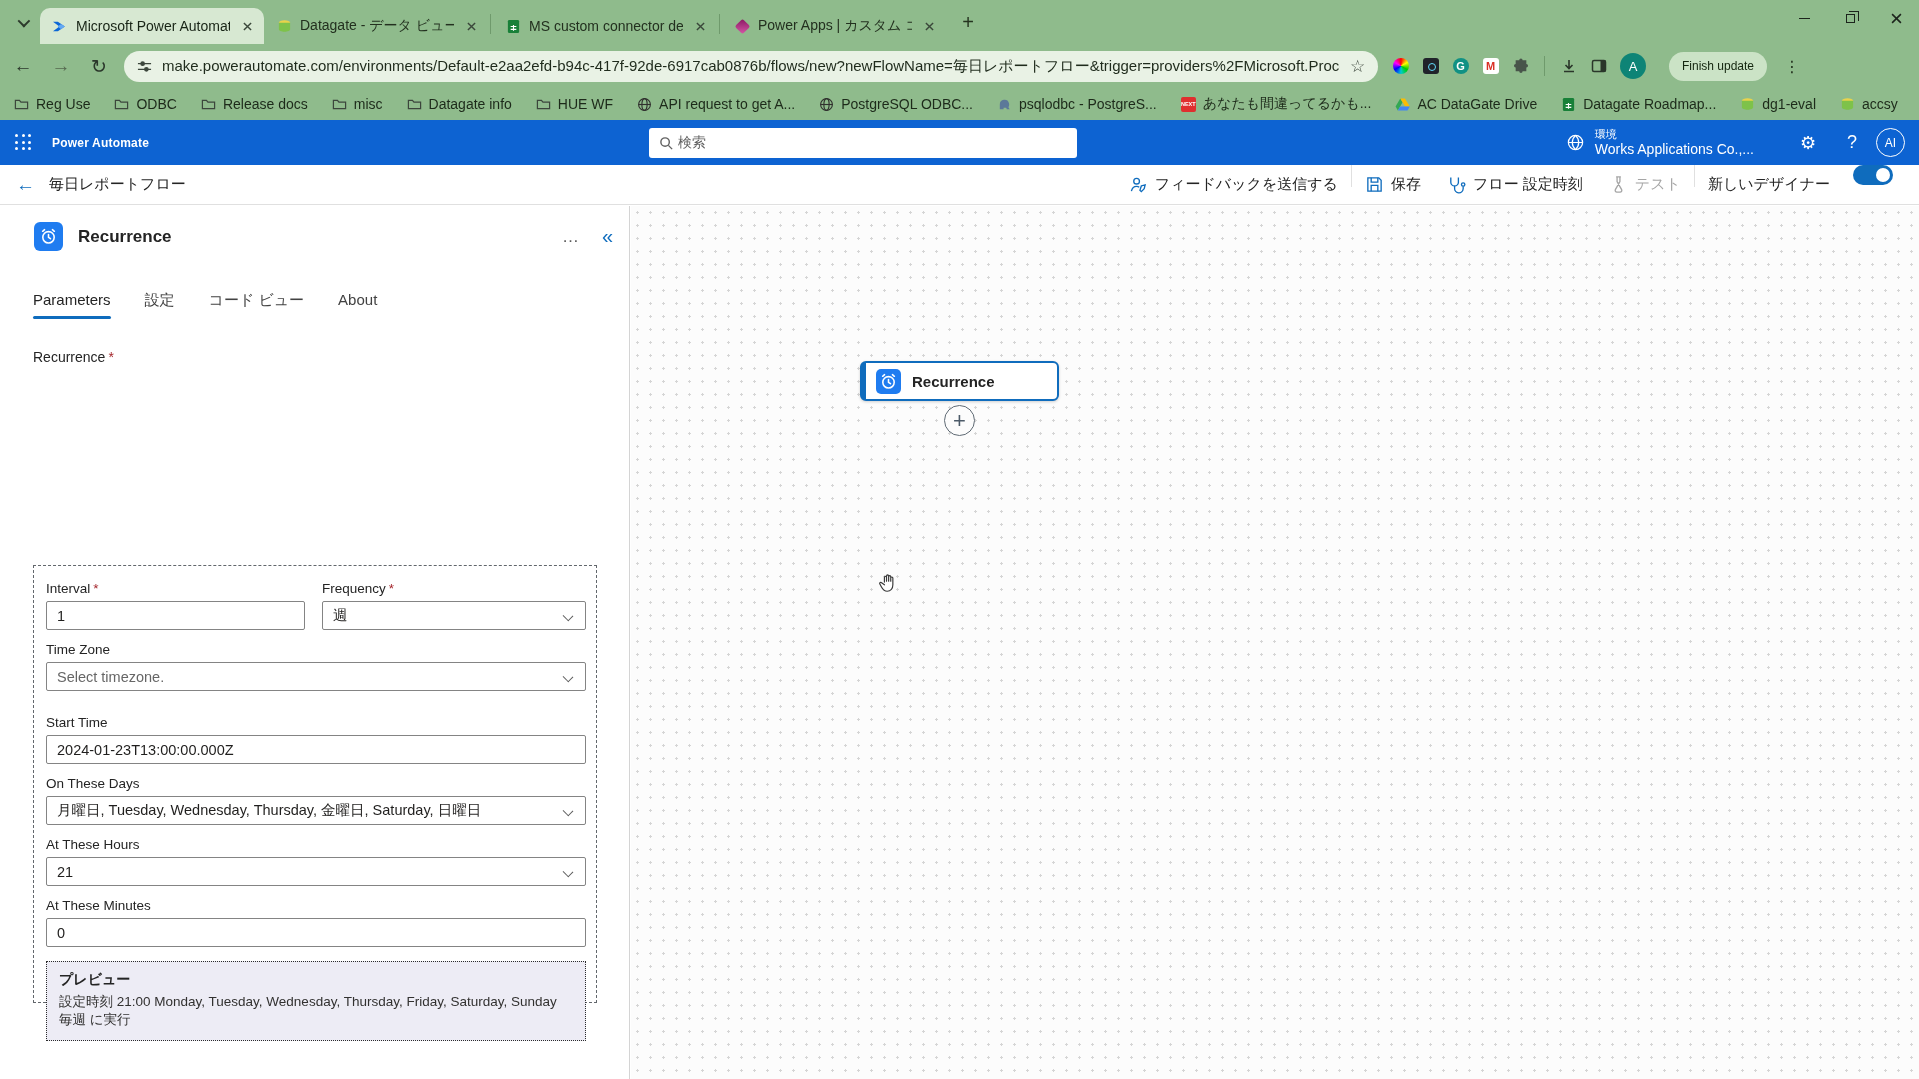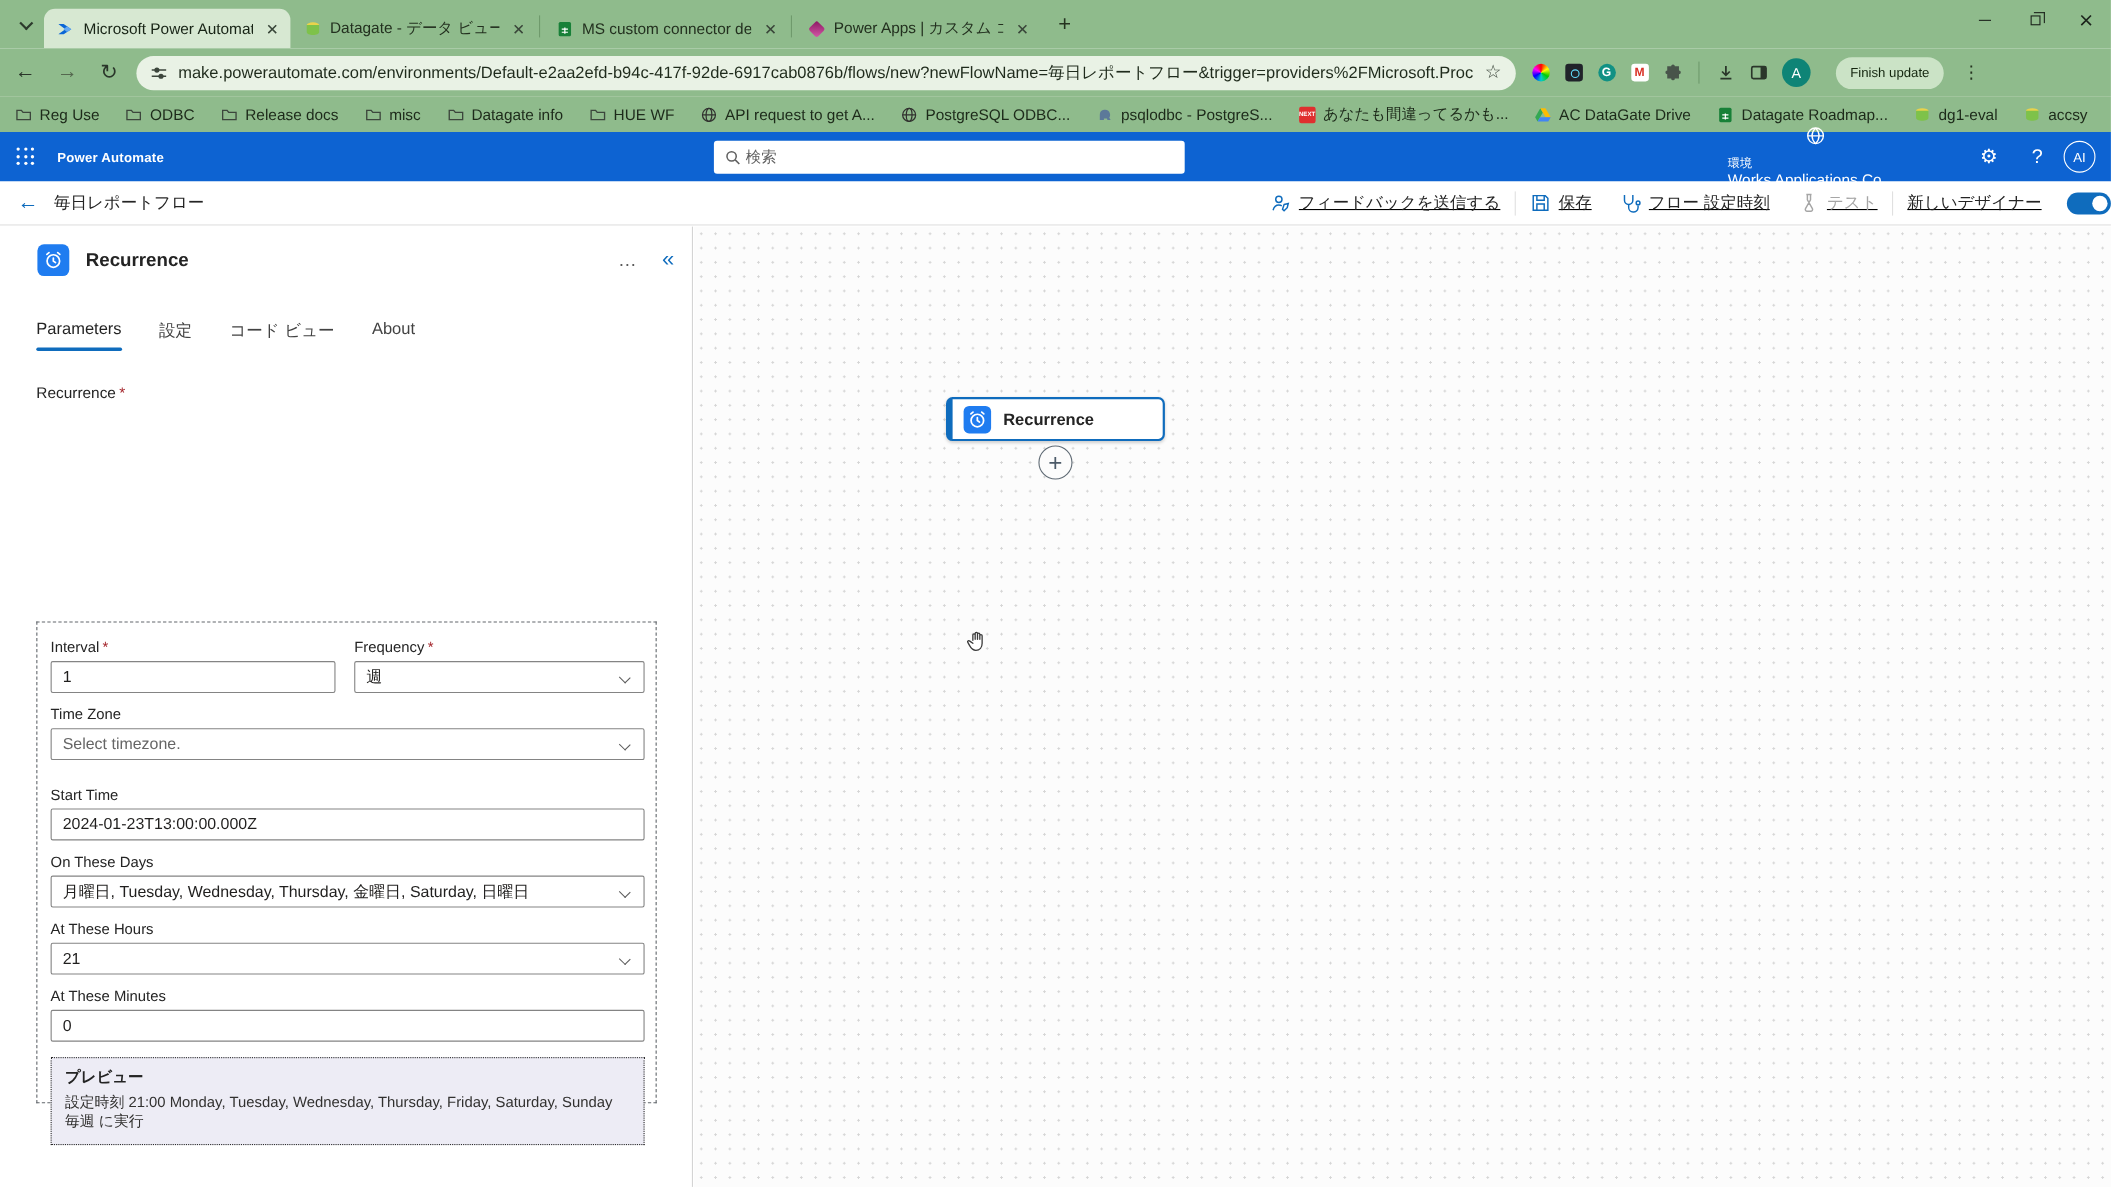--- a/index.html
+++ b/index.html
@@ -56,33 +56,33 @@
 
   
   #pa-header { top:120px; height:45px; background:#0d63d2; color:#fff; display:flex; align-items:center; }
   .waffle { width:17px; height:17px; margin-left:15px; display:grid; grid-template-columns:repeat(3,1fr); gap:3px; }
   .waffle i { width:3px; height:3px; background:#fff; border-radius:50%; }
   #app-name { margin-left:20px; font-size:12px; font-weight:bold; letter-spacing:.2px; }
   #hdr-search { position:absolute; left:649px; top:8px; width:428px; height:30px; background:#fff; border-radius:3px;
     display:flex; align-items:center; gap:4px; padding:0 10px; }
   #hdr-search .ph { color:#616161; font-size:14px; }
   .hdr-right { position:absolute; right:0; top:0; height:45px; display:flex; align-items:center; gap:0; }
-  .env-block { display:flex; align-items:center; gap:10px; margin-right:56px;flex-direction:column; }
+  .env-block { display:flex; align-items:center; gap:10px; margin-right:32px; }
   .env-text { display:flex; flex-direction:column; line-height:1.15; }
   .env-label { font-size:11px; }
   .env-name { font-size:14px; }
   .hdr-ico { width:44px; height:45px; display:flex; align-items:center; justify-content:center; font-size:18px; color:#fff; }
   .ai-circle { width:29px; height:29px; border:1.6px solid #fff; border-radius:50%; font-size:12px;
     display:flex; align-items:center; justify-content:center; margin:0 14px 0 2px; }
 
   
   #flowbar { top:165px; height:40px; background:#fff; border-bottom:1px solid #e0e0e0; display:flex; align-items:center; }
   .back-arrow { margin-left:16px; color:#0f6cbd; font-size:19px; }
   #flow-name { margin-left:14px; font-size:15px; color:#242424; }
-  .fb-right { margin-left:auto; display:flex; align-items:center; gap:0; padding-right:0;text-decoration:underline; }
+  .fb-right { margin-left:auto; display:flex; gap:0; padding-right:26px; }
   .fb-item { display:flex; align-items:center; gap:7px; font-size:15px; color:#242424; padding:0 13px; height:40px; }
   .fb-item svg { width:19px; height:19px; }
   .fb-item.disabled { color:#a6a6a6; }
   .fb-div { width:1px; height:22px; background:#e0e0e0; }
   .toggle { width:40px; height:20px; border-radius:10px; background:#0f6cbd; position:relative; margin-left:10px; }
   .toggle .knob { position:absolute; right:3px; top:3px; width:14px; height:14px; background:#fff; border-radius:50%; }
 
   
   #panel { position:absolute; left:0; top:206px; width:630px; height:873px; background:#fff; border-right:1px solid #d4d4d4; }
   .panel-head { display:flex; align-items:center; margin:16px 16px 0 34px; }

